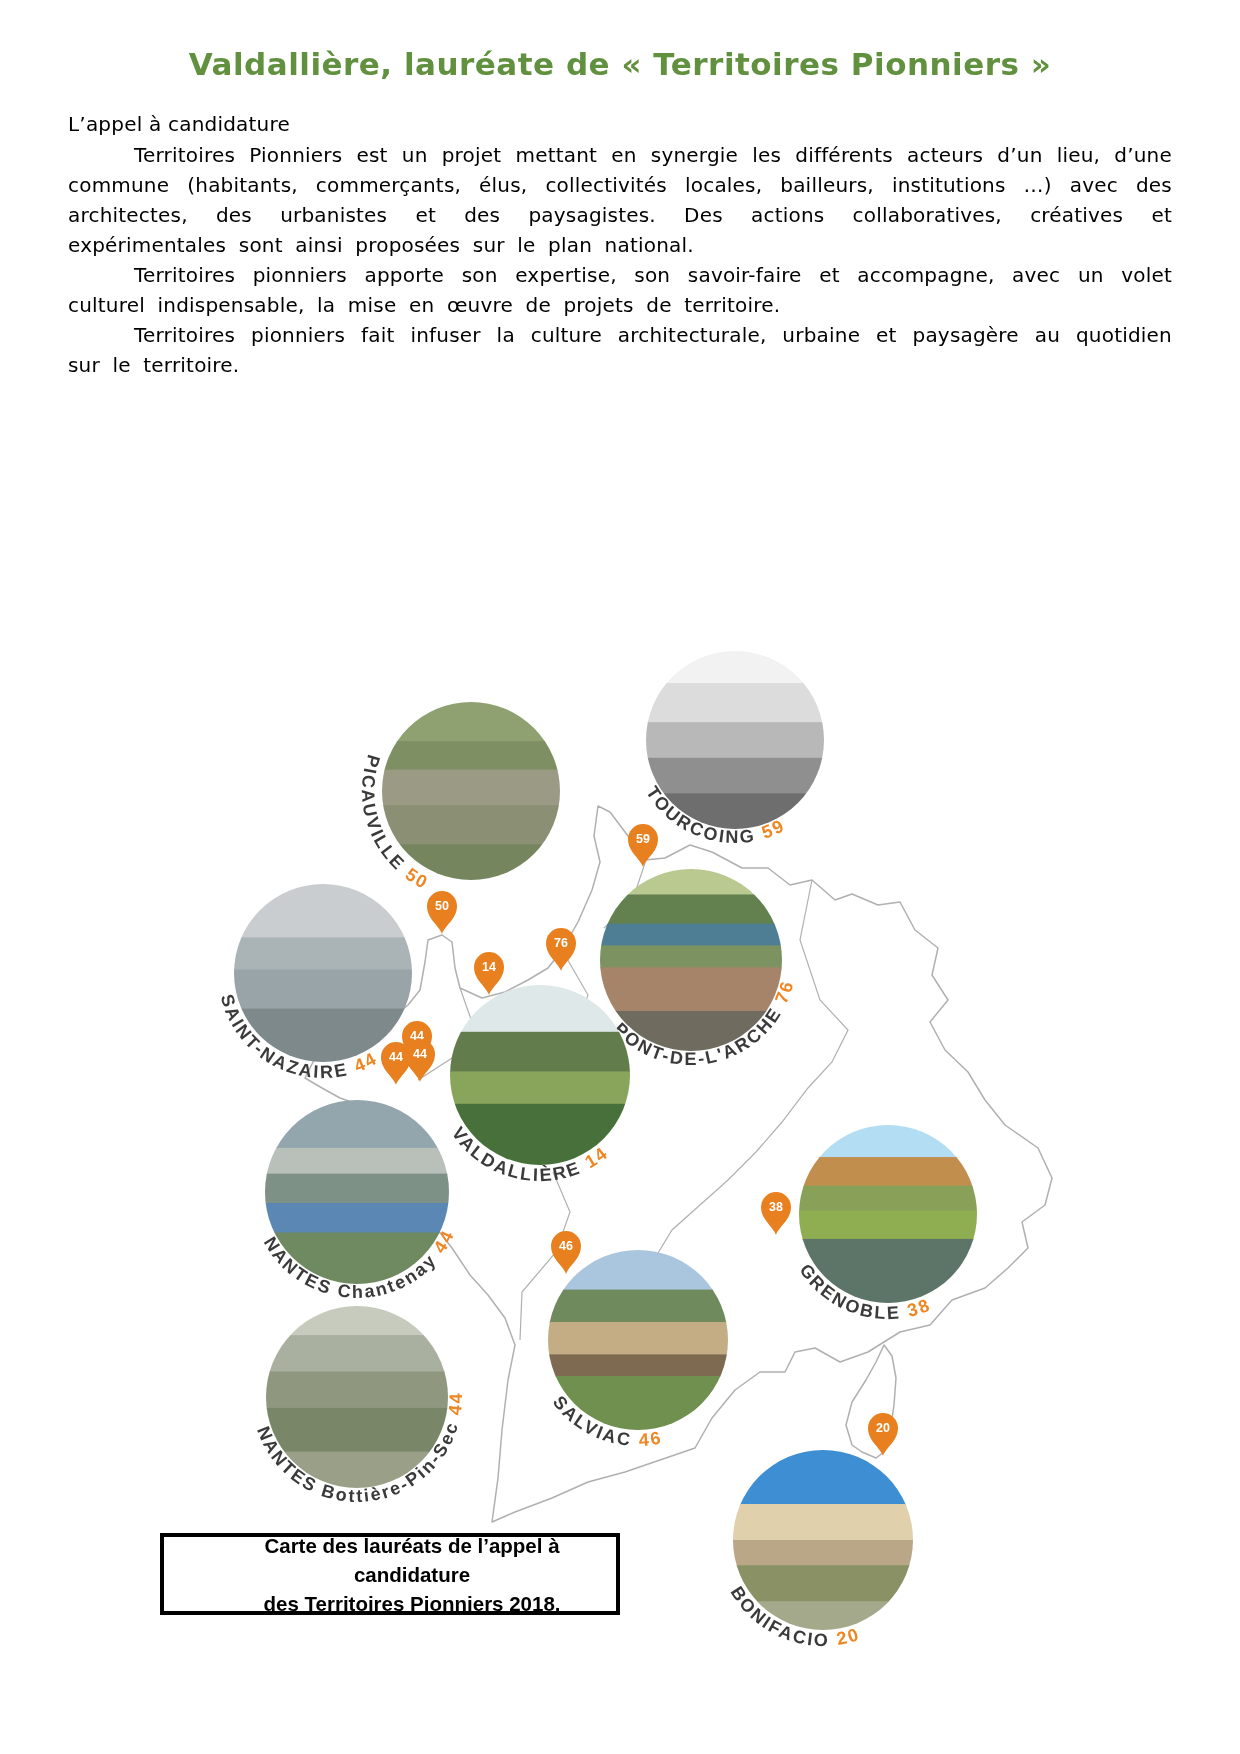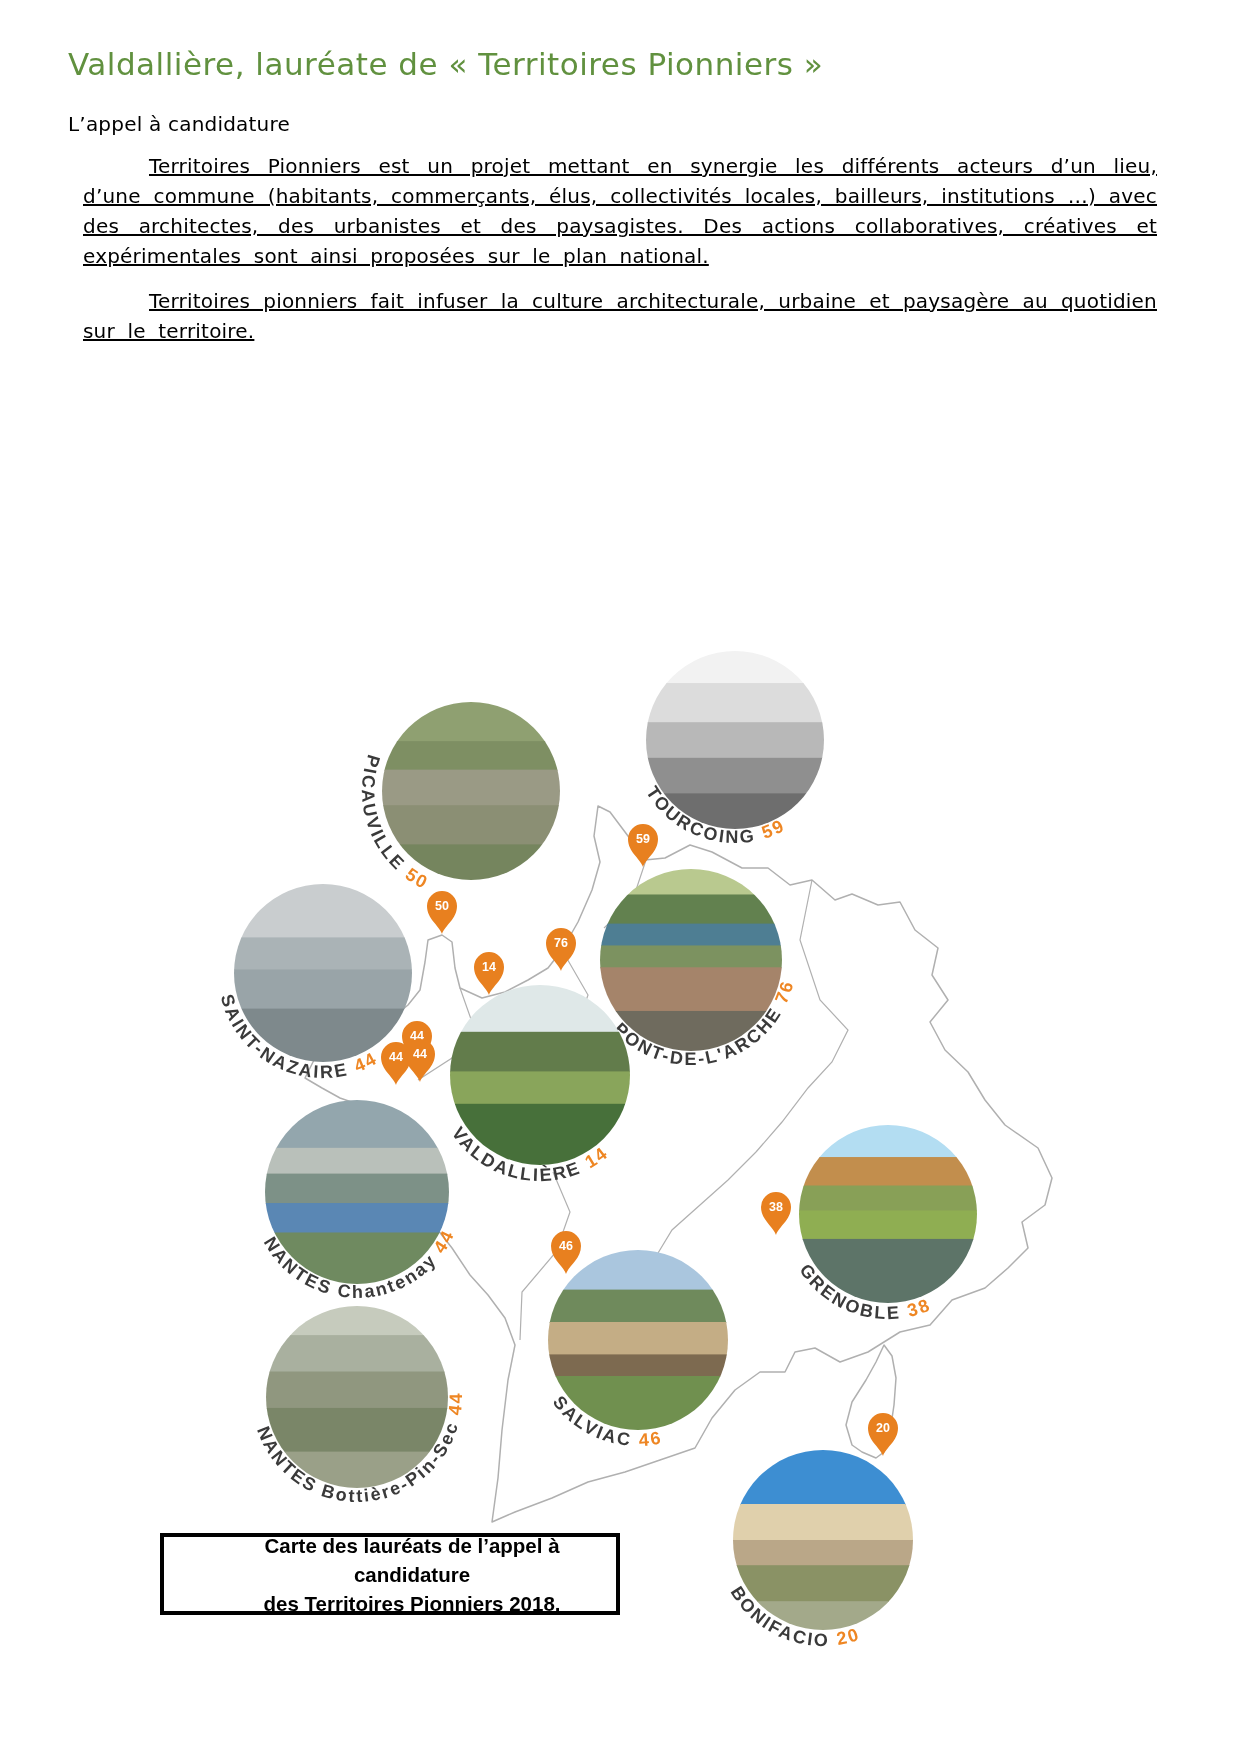--- a/index.html
+++ b/index.html
@@ -1,42 +1,43 @@
 <!DOCTYPE html>
 <html><head>
 <meta charset="utf-8">
 <style>
   html,body{margin:0;padding:0;background:#ffffff;}
   #page{position:relative;width:1240px;height:1754px;background:#ffffff;overflow:hidden;
         font-family:"DejaVu Sans",sans-serif;}
-  #title{position:absolute;left:68px;top:46px;width:1104px;text-align:left;
-         font-size:31px;font-weight:400;letter-spacing:0.5px;}
+  #title{position:absolute;left:68px;top:46px;width:1104px;text-align:center;
+         font-size:31px;font-weight:700;letter-spacing:0.5px;}
   #article{position:absolute;left:68px;top:112px;width:1104px;color:#000;}
   #article h2{font-size:20px;font-weight:normal;margin:0 0 4px 0;letter-spacing:0.2px;}
-  #article p{margin:15px;font-size:20px;line-height:30px;text-align:justify;
-             text-indent:66px;word-spacing:6px;letter-spacing:0.2px;text-decoration:underline;}
+  #article p{margin:0;font-size:20px;line-height:30px;text-align:justify;
+             text-indent:66px;word-spacing:6px;letter-spacing:0.2px;}
   #article p.gap{margin-top:30px;}
   #map-svg{position:absolute;left:0;top:0;width:1240px;height:1754px;}
   #map-svg text{font-family:"Liberation Sans",sans-serif;}
   #caption-box{position:absolute;left:160px;top:1533px;width:460px;height:82px;
                border:4px solid #000;box-sizing:border-box;display:flex;flex-direction:column;
                justify-content:center;align-items:center;
                font-family:"Liberation Sans",sans-serif;font-weight:bold;font-size:20.5px;
                line-height:29px;color:#000;text-align:center;background:#fff;padding-left:44px;}
 </style>
 </head>
 <body>
 
 <div id="page">
 
   <div id="title" style="color: rgb(97, 145, 63);">Valdallière, lauréate de « Territoires Pionniers »</div>
 
   <div id="article">
     <h2>L’appel à candidature</h2>
     <p>Territoires Pionniers est un projet mettant en synergie les différents acteurs d’un lieu, d’une commune (habitants, commerçants, élus, collectivités locales, bailleurs, institutions …) avec des architectes, des urbanistes et des paysagistes. Des actions collaboratives, créatives et expérimentales sont ainsi proposées sur le plan national.</p>
+    <p>Territoires pionniers apporte son expertise, son savoir-faire et accompagne, avec un volet culturel indispensable, la mise en œuvre de projets de territoire.</p>
     <p>Territoires pionniers fait infuser la culture architecturale, urbaine et paysagère au quotidien sur le territoire.</p>
   </div>
 
   <svg id="map-svg" viewBox="0 0 1240 1754">
       <defs>
         <clipPath id="clip-picauville">
           <circle cx="471" cy="791" r="89"></circle>
         </clipPath>
         <path id="arc-picauville" fill="none" d="M 368.573504334336 753.7198043775021 A 109 109 0 0 0 533.519831562264 880.2875728275001"></path>
         <clipPath id="clip-tourcoing">

